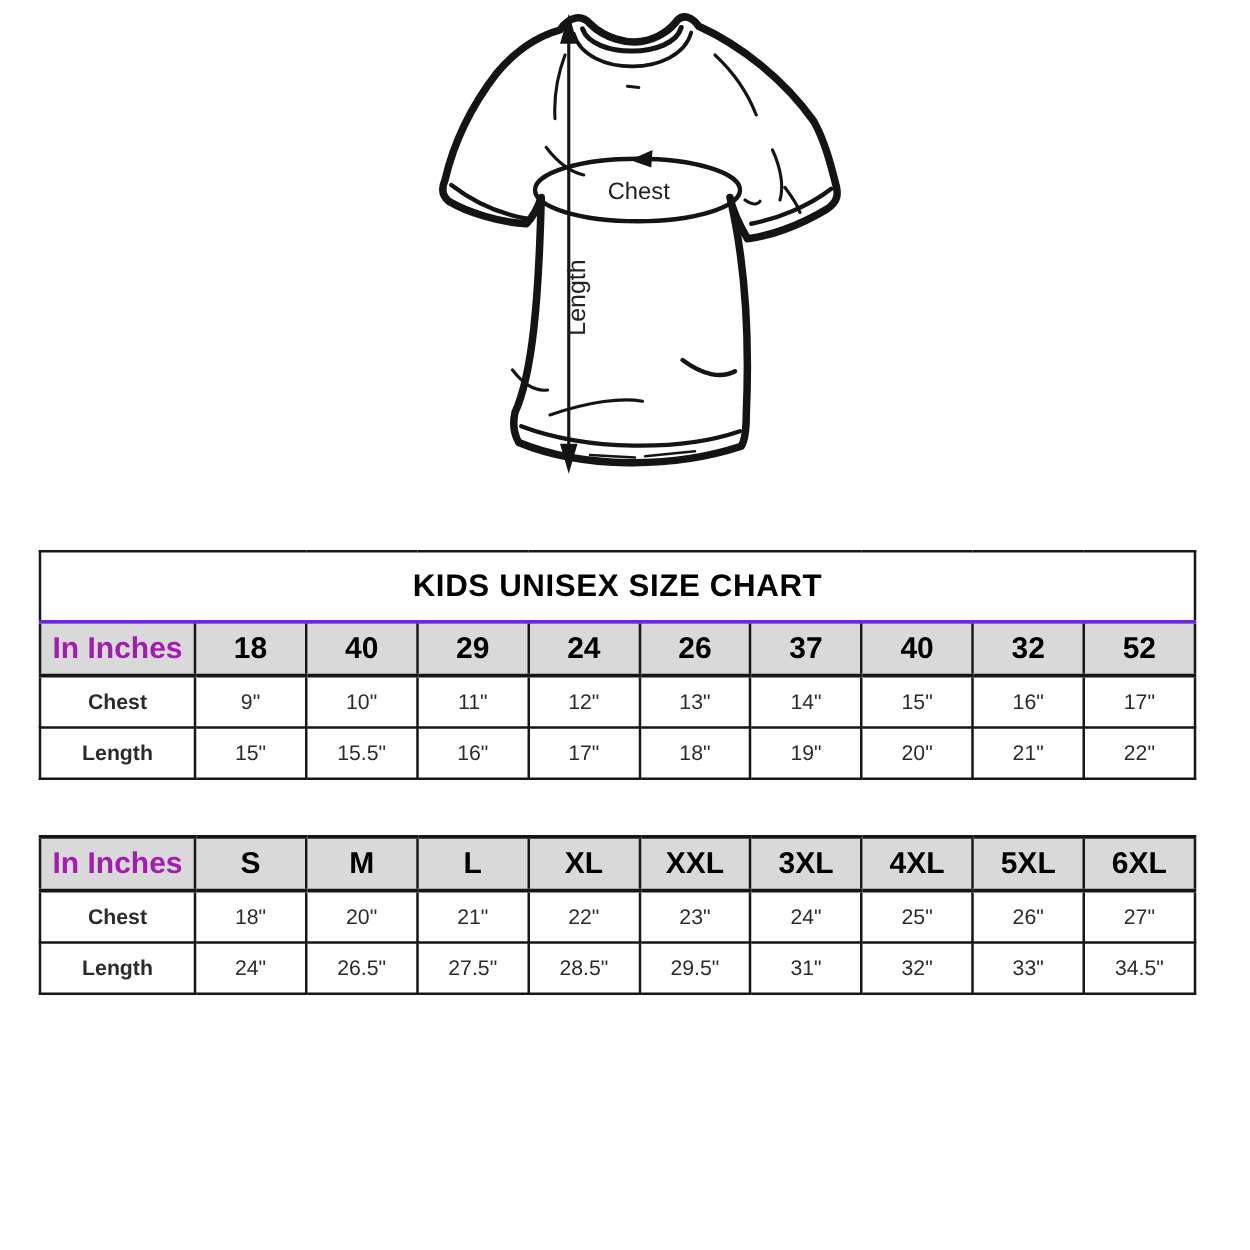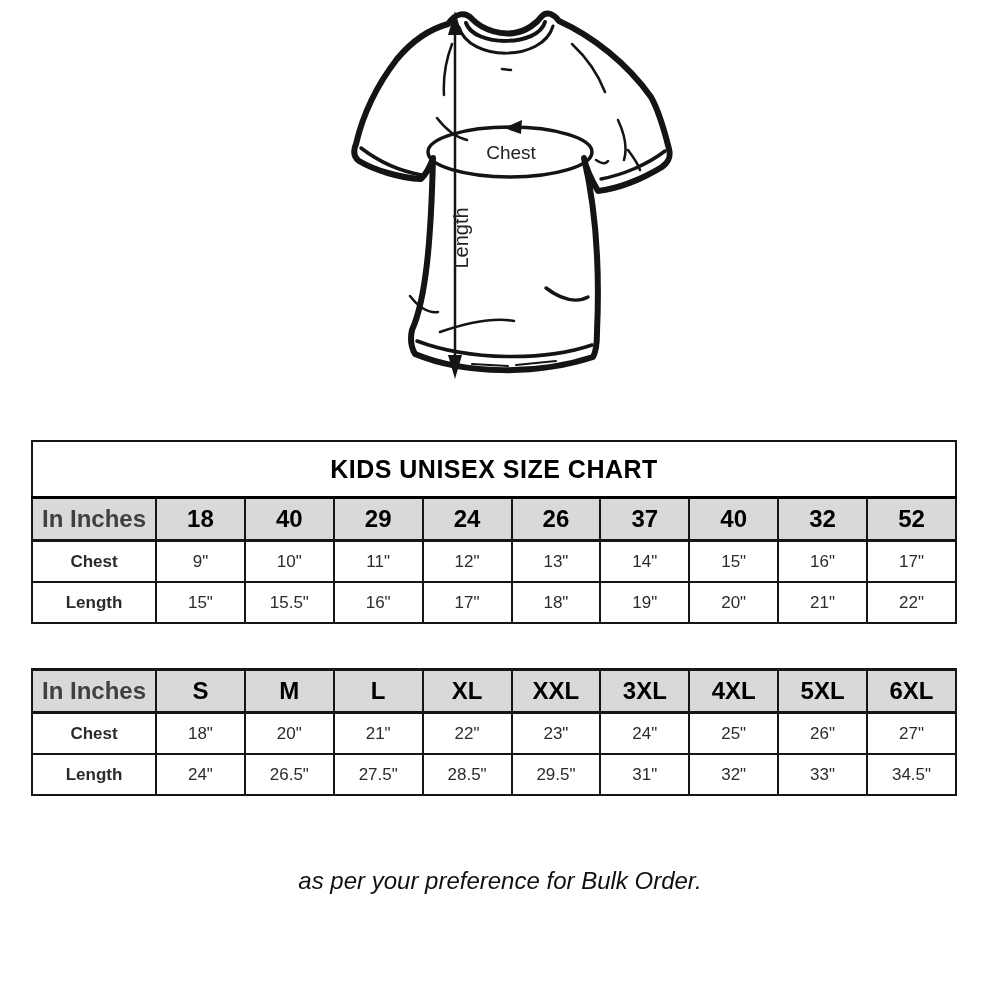--- a/index.html
+++ b/index.html
@@ -8,26 +8,26 @@
 
   
   .diagram{position:absolute;left:330px;top:0;width:360px;height:400px;}
 
   
   .size-table{position:absolute;left:31px;width:926px;border-collapse:collapse;
               table-layout:fixed;background:#fff;}
   .size-table td{border:2px solid #161616;text-align:center;vertical-align:middle;
                  overflow:hidden;white-space:nowrap;}
   .size-table .title-cell{height:52px;font-weight:bold;font-size:25px;
-                          letter-spacing:.5px;border-bottom:3px solid #000000;}
+                          letter-spacing:.5px;border-bottom:3px solid #6d28d9;}
   .size-table .header-row td{background:#d9d9d9;height:38px;font-weight:bold;
                              font-size:24px;border-top:3px solid #161616;
                              border-bottom:3px solid #161616;}
   .size-table .data-row td{height:37px;font-size:17px;color:#2b2b2b;}
-  .size-table .row-label{font-weight:bold;font-size:23px;color:#404040;}
+  .size-table .row-label{font-weight:bold;font-size:23px;color:#a21caf;}
   #kids-table{top:440px;}
   #adults-table{top:668px;}
 
   
   .footnote{position:absolute;left:0;top:862px;width:1000px;text-align:center;
             font-style:italic;font-size:24px;line-height:38px;color:#101010;}
 </style>
 </head>
 <body>
 
@@ -191,14 +191,13 @@
         <td>29.5"</td>
         <td>31"</td>
         <td>32"</td>
         <td>33"</td>
         <td>34.5"</td>
       </tr>
     </tbody>
   </table>
 
 <div class="footnote">
-  <div>as per your preference for Bulk Order.</div>
 </div>
 
 </body></html>

